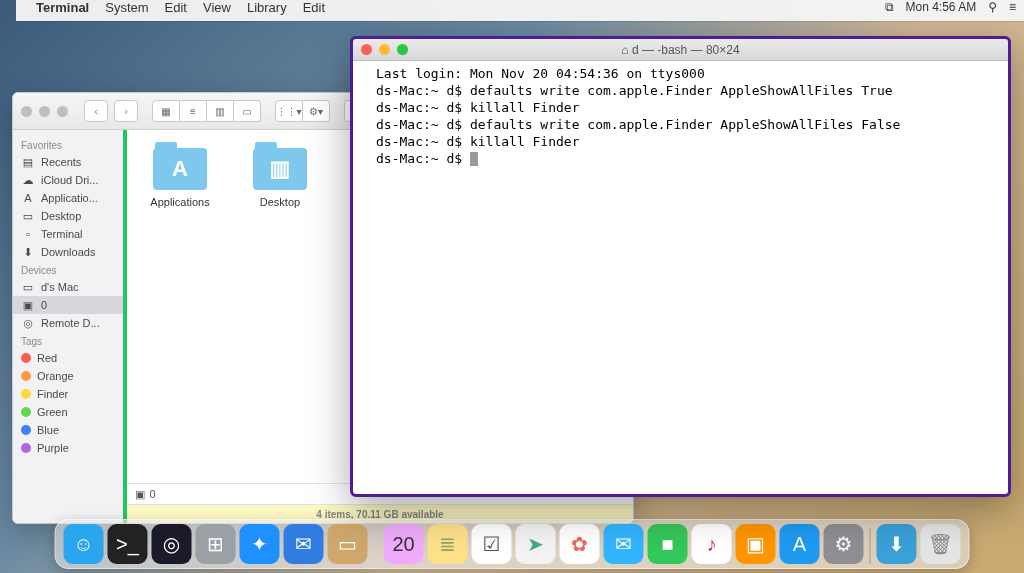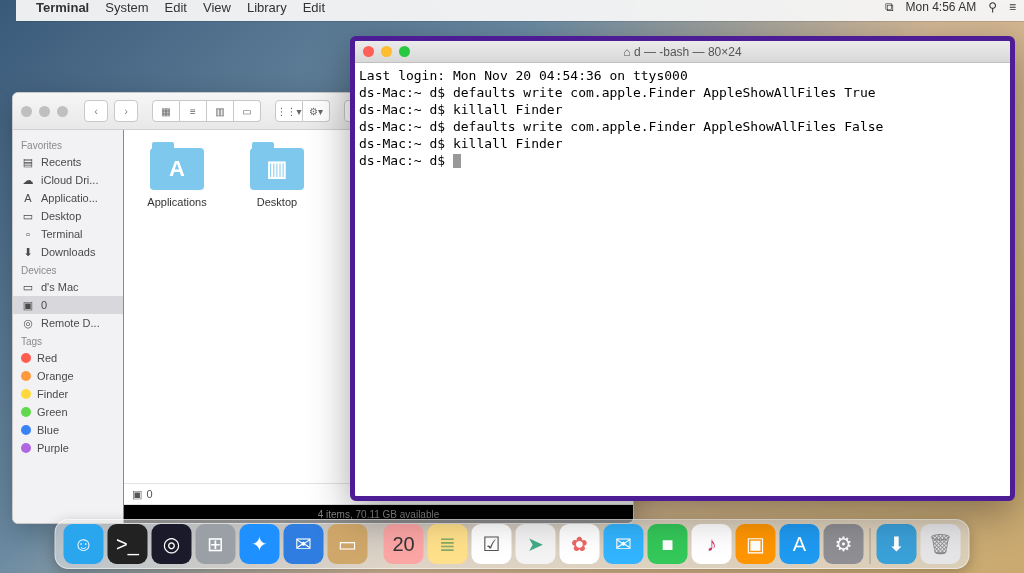--- a/index.html
+++ b/index.html
@@ -19,41 +19,41 @@
   .traffic .r{background:#bfbfbf;}
   .traffic .y{background:#bfbfbf;}
   .traffic .g{background:#bfbfbf;}
   .navbtn{width:22px;height:20px;border:1px solid #c8c8c8;border-radius:4px;background:#fff;display:flex;align-items:center;justify-content:center;font-size:11px;color:#888;}
   .seggroup{display:flex;margin-left:8px;}
   .seggroup .seg{width:26px;height:20px;border:1px solid #c8c8c8;background:#fff;display:flex;align-items:center;justify-content:center;font-size:10px;color:#666;}
   .seggroup .seg:first-child{border-radius:4px 0 0 4px;}
   .seggroup .seg:last-child{border-radius:0 4px 4px 0;}
   .seggroup .seg+ .seg{border-left:none;}
   .finder .body{flex:1;display:flex;min-height:0;}
-  .sidebar{width:110px;background:#f2f2f4;border-right:1px solid #22c55e;overflow-y:auto;padding-top:6px;font-size:11px;}
+  .sidebar{width:110px;background:#f2f2f4;border-right:4px solid #22c55e;overflow-y:auto;padding-top:6px;font-size:11px;}
   .sidebar .sechdr{color:#8a8a8e;font-size:10px;padding:4px 8px 2px;text-transform:none;font-weight:500;}
   .sidebar .item{display:flex;align-items:center;gap:6px;padding:3px 8px;color:#4a4a4a;cursor:default;}
   .sidebar .item.sel{background:#d8d8dc;}
   .sidebar .item .ic{width:14px;height:12px;display:inline-flex;align-items:center;justify-content:center;font-size:11px;}
   .tagdot{width:10px;height:10px;border-radius:50%;display:inline-block;}
   .content{flex:1;display:flex;flex-direction:column;}
   .iconarea{flex:1;display:flex;gap:30px;padding:18px 18px;align-items:flex-start;}
   .fcell{display:flex;flex-direction:column;align-items:center;width:70px;font-size:11px;gap:6px;}
   .foldericon{width:54px;height:42px;background:#7ec8ed;border-radius:4px;position:relative;display:flex;align-items:center;justify-content:center;color:#fff;font-weight:600;font-size:22px;}
   .foldericon:before{content:"";position:absolute;top:-6px;left:2px;width:22px;height:8px;background:#7ec8ed;border-radius:2px 2px 0 0;}
   .pathbar{height:20px;border-top:1px solid #e2e2e2;display:flex;align-items:center;padding:0 8px;gap:4px;font-size:11px;color:#555;}
-  .statusbar{height:18px;border-top:1px solid #e2e2e2;display:flex;align-items:center;justify-content:center;font-size:10px;color:#888;background:#000000;}
-  
-  .terminal{position:absolute;left:350px;top:36px;width:655px;height:455px;background:#701a75;border:5px solid #4c1d95;border-radius:6px;box-shadow:0 12px 40px rgba(0,0,0,.35);display:flex;flex-direction:column;overflow:hidden;z-index:50;}
+  .statusbar{height:18px;border-top:1px solid #e2e2e2;display:flex;align-items:center;justify-content:center;font-size:10px;color:#888;background:#fef9c3;font-weight:bold;}
+  
+  .terminal{position:absolute;left:350px;top:36px;width:655px;height:455px;background:#701a75;border:3px solid #4c1d95;border-radius:6px;box-shadow:0 12px 40px rgba(0,0,0,.35);display:flex;flex-direction:column;overflow:hidden;z-index:50;}
   .terminal .titlebar{height:21px;background:linear-gradient(#ebebeb,#d8d8d8);border-bottom:1px solid #c0c0c0;display:flex;align-items:center;justify-content:center;position:relative;font-size:12px;color:#555;}
   .terminal .traffic{position:absolute;left:8px;top:5px;}
   .terminal .traffic .r{background:#ff5f57;}
   .terminal .traffic .y{background:#febc2e;}
   .terminal .traffic .g{background:#28c840;}
-  .terminal .term-body{flex:1;padding:4px 4px;font-family:Menlo,Consolas,monospace;font-size:13px;line-height:17px;color:#000;white-space:pre;overflow:hidden;background:#fff;}
+  .terminal .term-body{flex:1;padding:4px 23px;font-family:Menlo,Consolas,monospace;font-size:13px;line-height:17px;color:#000;white-space:pre;overflow:hidden;background:#fff;}
   .cursor{display:inline-block;width:8px;height:14px;background:#999;vertical-align:text-bottom;}
   
   .dockwrap{position:absolute;bottom:4px;left:50%;transform:translateX(-50%);}
   .dock{display:flex;align-items:end;gap:4px;padding:4px 8px;background:rgba(230,230,230,.6);border-radius:14px;border:1px solid rgba(255,255,255,.5);box-shadow:0 4px 14px rgba(0,0,0,.25);}
   .dockitem{width:40px;height:40px;border-radius:9px;display:flex;align-items:center;justify-content:center;font-size:20px;color:#fff;position:relative;}
   .dock .sep{width:1px;height:36px;background:rgba(0,0,0,.25);margin:0 2px;}
 </style>
 </head>
 <body>
 
@@ -208,21 +208,21 @@
 
 <div class="dockwrap">
   <div class="dock" id="dock">
       <div class="dockitem" style="background: rgb(42, 166, 239);">☺</div>
       <div class="dockitem" style="background: rgb(34, 34, 34);">&gt;_</div>
       <div class="dockitem" style="background: rgb(26, 26, 42);">◎</div>
       <div class="dockitem" style="background: rgb(154, 160, 166);">⊞</div>
       <div class="dockitem" style="background: rgb(30, 144, 255);">✦</div>
       <div class="dockitem" style="background: rgb(47, 125, 224);">✉</div>
       <div class="dockitem" style="background: rgb(208, 167, 106);">▭</div>
-      <div class="dockitem" style="background: #fca5a5; color: rgb(51, 51, 51); margin-left: 12px;">20</div>
+      <div class="dockitem" style="background: #f0abfc; color: rgb(51, 51, 51); margin-left: 12px;">20</div>
       <div class="dockitem" style="background: rgb(255, 224, 138); color: rgb(136, 170, 102);">≣</div>
       <div class="dockitem" style="background: rgb(255, 255, 255); color: rgb(85, 85, 85);">☑</div>
       <div class="dockitem" style="background: rgb(243, 243, 243); color: rgb(68, 170, 136);">➤</div>
       <div class="dockitem" style="background: rgb(255, 255, 255); color: rgb(238, 102, 102);">✿</div>
       <div class="dockitem" style="background: rgb(50, 180, 255);">✉</div>
       <div class="dockitem" style="background: rgb(52, 199, 89);">■</div>
       <div class="dockitem" style="background: rgb(255, 255, 255); color: rgb(204, 51, 102);">♪</div>
       <div class="dockitem" style="background: rgb(255, 149, 0);">▣</div>
       <div class="dockitem" style="background: rgb(30, 154, 241);">A</div>
       <div class="dockitem" style="background: rgb(142, 142, 147);">⚙</div>

